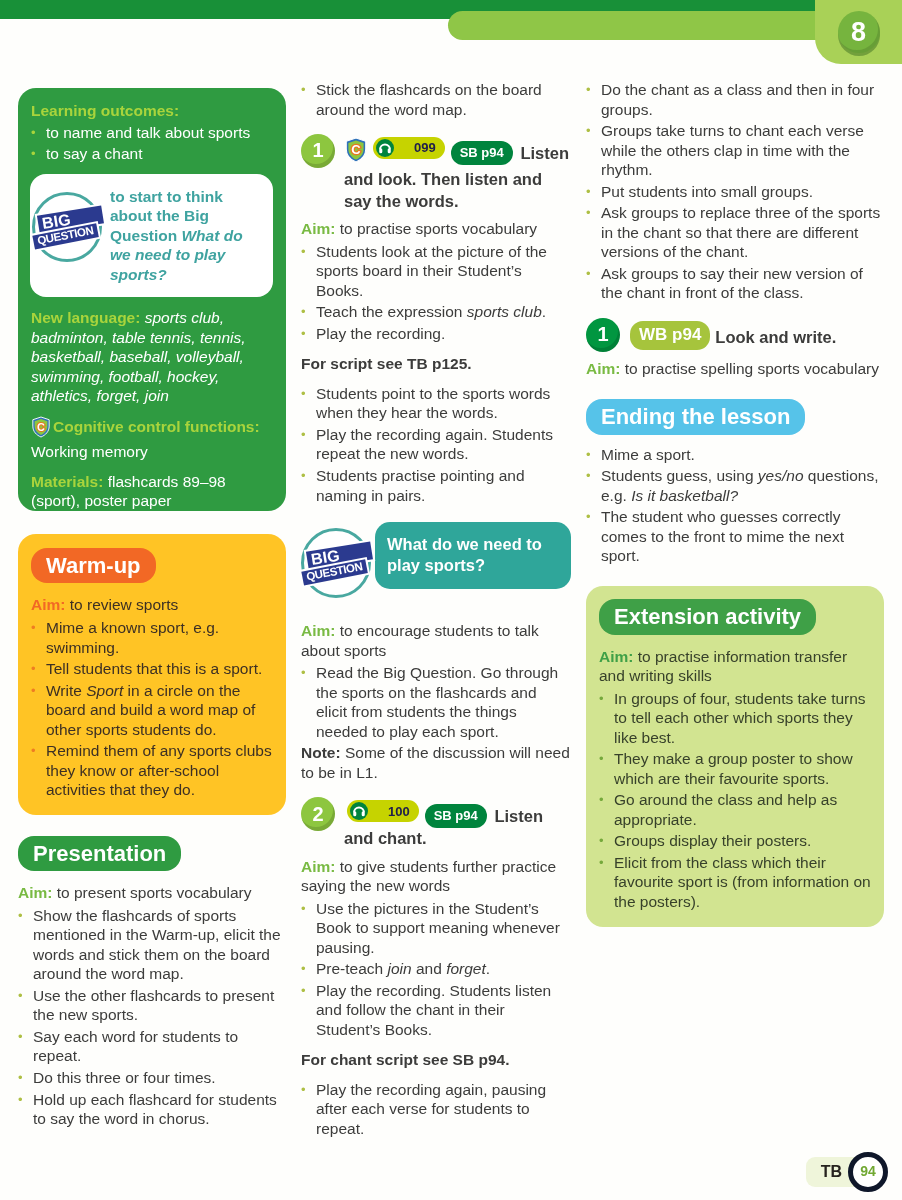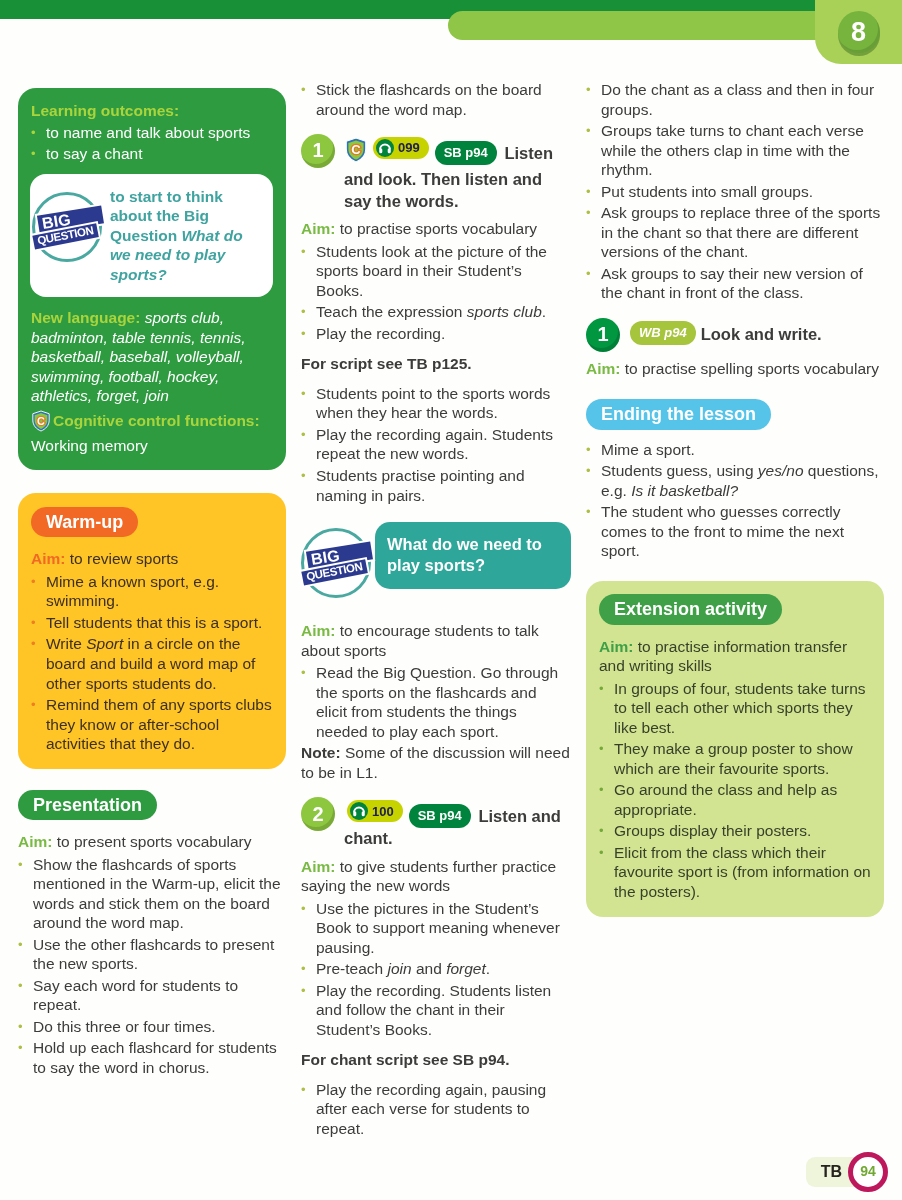--- a/index.html
+++ b/index.html
@@ -17,27 +17,27 @@
   .col{position:absolute;}
   .col-left{left:18px;top:88px;width:268px;}
   .col-mid{left:301px;top:78px;width:270px;}
   .col-right{left:586px;top:78px;width:298px;}
   
   .bl{display:flex;margin:2px 0;}
   .bu{flex:0 0 15px;font-size:13px;padding-top:2px;}
   .ital{font-style:italic;}
   .bold{font-weight:bold;}
   p{margin:0;}
-  .pill{display:inline-block;border-radius:16px;padding:4px 15px;color:#fff;font-weight:bold;font-size:18px;}
-  
-  .lo-box{background:#2f9b41;border-radius:18px;padding:13px 13px 14px;color:#fff;}
+  .pill{display:inline-block;border-radius:16px;padding:4px 15px;color:#fff;font-weight:bold;font-size:22px;}
+  
+  .lo-box{background:#2f9b41;border-radius:18px;padding:13px 13px 0;color:#fff;}
   .lo-title{color:#a9d43c;font-weight:bold;margin-bottom:2px;}
   .lo-box .bu{color:#a9d43c;}
   .bq-white{background:#fff;border-radius:16px;margin:10px 0 11px -1px;padding:13px 10px 13px 80px;position:relative;color:#3fa3a0;font-weight:bold;min-height:74px;}
-  .lang{margin-top:4px;}
+  .lang{margin-top:10px;}
   .lbl{color:#a9d43c;font-weight:bold;}
   .shield{display:inline-block;vertical-align:-6px;margin-right:2px;}
   
   .stamp{position:absolute;width:70px;height:70px;border-radius:50%;background:#fff;border:3px solid #49a8a0;box-sizing:border-box;display:flex;align-items:center;justify-content:center;}
   .bq-white .stamp{left:2px;top:18px;}
   .rib{display:block;background:#2b3a8f;color:#fff;font-weight:bold;line-height:1;padding:1px 4px;box-shadow:0 0 0 2px #fff;}
   .rib1{font-size:16px;transform:rotate(-9deg) translateX(3px);}
   .rib2{font-size:11.5px;transform:rotate(-11deg) translate(-2px,0);letter-spacing:-.4px;}
   
   .warm-box{background:#ffc425;border-radius:18px;padding:14px 13px 13px;margin-top:23px;color:#3d3024;}
@@ -49,42 +49,42 @@
   .green-pill{background:#2f9b41;}
   .sect{margin-top:21px;}
   .sect .pill{margin-bottom:8px;}
   .aim-green{color:#79ba43;font-weight:bold;}
   .col-left .sect .bu, .col-mid .bu, .col-right .bu{color:#aebf44;}
   
   .act{display:flex;margin:15px 0 7px;}
   .act-num{flex:0 0 34px;height:34px;border-radius:50%;background:#8dc63f;color:#fff;font-weight:bold;font-size:20px;display:flex;align-items:center;justify-content:center;box-shadow:inset -2px -4px 0 rgba(0,0,0,.14);margin-right:9px;}
   .act-num.dark{background:#019640;}
   .act-body{font-weight:bold;font-size:16.5px;line-height:1.32;padding-top:3px;}
-  .audio-pill{display:inline-flex;align-items:center;gap:4px;background:#c6d300;border-radius:13px;padding:2px 9px 2px 3px;font-size:13px;font-weight:bold;color:#20204a;vertical-align:2px;margin:0 3px;}
+  .audio-pill{display:inline-flex;align-items:center;gap:20px;background:#c6d300;border-radius:13px;padding:2px 9px 2px 3px;font-size:13px;font-weight:bold;color:#20204a;vertical-align:2px;margin:0 3px;}
   .sb-pill{display:inline-block;background:#00843d;color:#fff;border-radius:13px;padding:3.5px 9px;font-size:13px;font-weight:bold;vertical-align:2px;margin:0 3px;}
-  .wb-pill{display:inline-block;background:#a6c43c;color:#fff;border-radius:13px;padding:3.5px 9px;font-size:13px;font-weight:bold;vertical-align:2px;margin:0 5px 0 1px;font-style:italic;}
+  .wb-pill{display:inline-block;background:#a6c43c;color:#fff;border-radius:13px;padding:3.5px 9px;font-size:17px;font-weight:bold;vertical-align:2px;margin:0 5px 0 1px;}
   .badge-shield{vertical-align:-4px;margin-right:2px;}
   .note-bold{font-weight:bold;margin:11px 0 10px;}
   .note-line{margin:2px 0;}
   
   .bq-mid{position:relative;margin:17px 0 13px;min-height:86px;}
   .bq-pill{margin-left:74px;background:#2fa69a;color:#fff;font-weight:bold;border-radius:15px;padding:12px 12px;font-size:16.5px;line-height:1.3;}
   .bq-mid .stamp{left:0;top:6px;z-index:2;}
   
   .key-lbl{color:#5fc0e8;font-weight:bold;}
   .key-block{margin:12px 0 2px;}
   .blue-pill{background:#56c3e9;}
   .ext-box{background:#d2e491;border-radius:17px;padding:13px 13px 14px;margin-top:20px;color:#37412a;}
   .ext-pill{background:#3fa047;margin-bottom:8px;}
   .ext-box .aim-green{color:#3fa047;}
   .ext-box .bu{color:#76a93c;}
   
   .footer{position:absolute;right:24px;bottom:13px;display:flex;align-items:center;}
   .tb-wrap{background:#eff5da;border-radius:9px;padding:5px 36px 5px 15px;font-weight:bold;color:#26221e;position:relative;font-size:16px;}
-  .page-circle{position:absolute;right:-10px;top:50%;transform:translateY(-50%);width:30px;height:30px;background:#fff;border:5px solid #be185d;border-radius:50%;display:flex;align-items:center;justify-content:center;color:#71a832;font-weight:bold;font-size:14px;}
+  .page-circle{position:absolute;right:-10px;top:50%;transform:translateY(-50%);width:30px;height:30px;background:#fff;border:5px solid #0f172a;border-radius:50%;display:flex;align-items:center;justify-content:center;color:#71a832;font-weight:bold;font-size:14px;}
 </style>
 </head>
 <body>
 
 <div class="topbar-dark"></div>
 <div class="topbar-light"></div>
 <div class="unit-tab">
   <div class="unit-circle">8</div>
 </div>
 
@@ -112,20 +112,21 @@
     </div>
 
     <p class="lang"><span class="lbl">New language:</span> <span class="ital">sports club, badminton, table tennis, tennis, basketball, baseball, volleyball, swimming, football, hockey, athletics, forget, join</span></p>
     <p class="lang">
       <span class="shield"><svg width="20" height="22" viewBox="0 0 22 24">
             <path d="M11 1 L20 4 V11 C20 17 16 21 11 23 C6 21 2 17 2 11 V4 Z" fill="#2e72b8" stroke="#fff" stroke-width="1"></path>
             <path d="M11 3.2 L18 5.6 V11 C18 15.8 14.9 19.2 11 20.8 C7.1 19.2 4 15.8 4 11 V5.6 Z" fill="#8dc63f"></path>
             <text x="11" y="16" text-anchor="middle" font-size="12" font-weight="bold" fill="#fff" stroke="#e87722" stroke-width="2.4" paint-order="stroke">C</text>
           </svg></span><span class="lbl">Cognitive control functions:</span><br><span>Working memory</span>
     </p>
+    <p class="lang"><span class="lbl">Materials:</span> <span>flashcards 89–98 (sport), poster paper</span></p>
   </div>
 
   <div class="warm-box">
     <span class="pill warm-pill">Warm-up</span>
     <div class="aim"><span class="aim-orange">Aim:</span> <span>to review sports</span></div>
     <div class="bl">
         <span class="bu">•</span>
         <span>Mime a known sport, e.g. swimming.</span>
       </div>
     <div class="bl">

